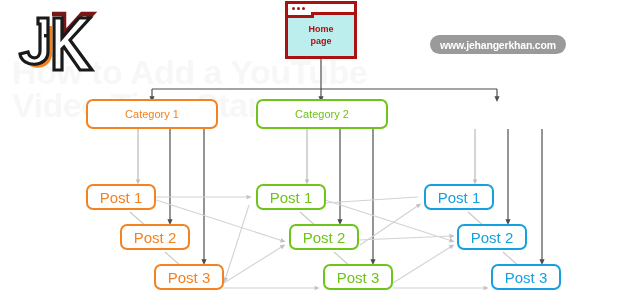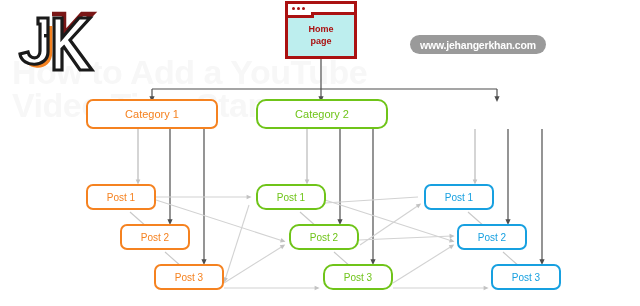--- a/index.html
+++ b/index.html
@@ -42,21 +42,21 @@
     position: absolute;
     left: 8px;
     top: 4px;
     width: 104px;
     height: 74px;
   }
 
   
   .url-pill {
     position: absolute;
-    left: 410px;
+    left: 430px;
     top: 35px;
     height: 19px;
     padding: 0 10px;
     display: flex;
     align-items: center;
     background: #9a9a9a;
     border-radius: 10px;
     color: #ffffff;
     font-size: 10.5px;
     font-weight: bold;
@@ -131,24 +131,24 @@
     border-radius: 7px;
     font-size: 11px;
     font-weight: normal;
   }
   .post {
     width: 70px;
     height: 26px;
     border-width: 2px;
     border-style: solid;
     border-radius: 7px;
-    font-size: 10px;
+    font-size: 15px;
   }
   .c-orange { border-color: #f58220; color: #f58220; }
-  .c-green  { border-color: #6fc419; color: #6fc419; border-radius: 10px; }
+  .c-green  { border-color: #6fc419; color: #6fc419; }
   .c-blue   { border-color: #17a0e0; color: #17a0e0; }
 </style>
 </head>
 <body>
 
 <div id="stage">
 
   <div class="watermark">How to Add a YouTube
 Video Time Stamp</div>
 

